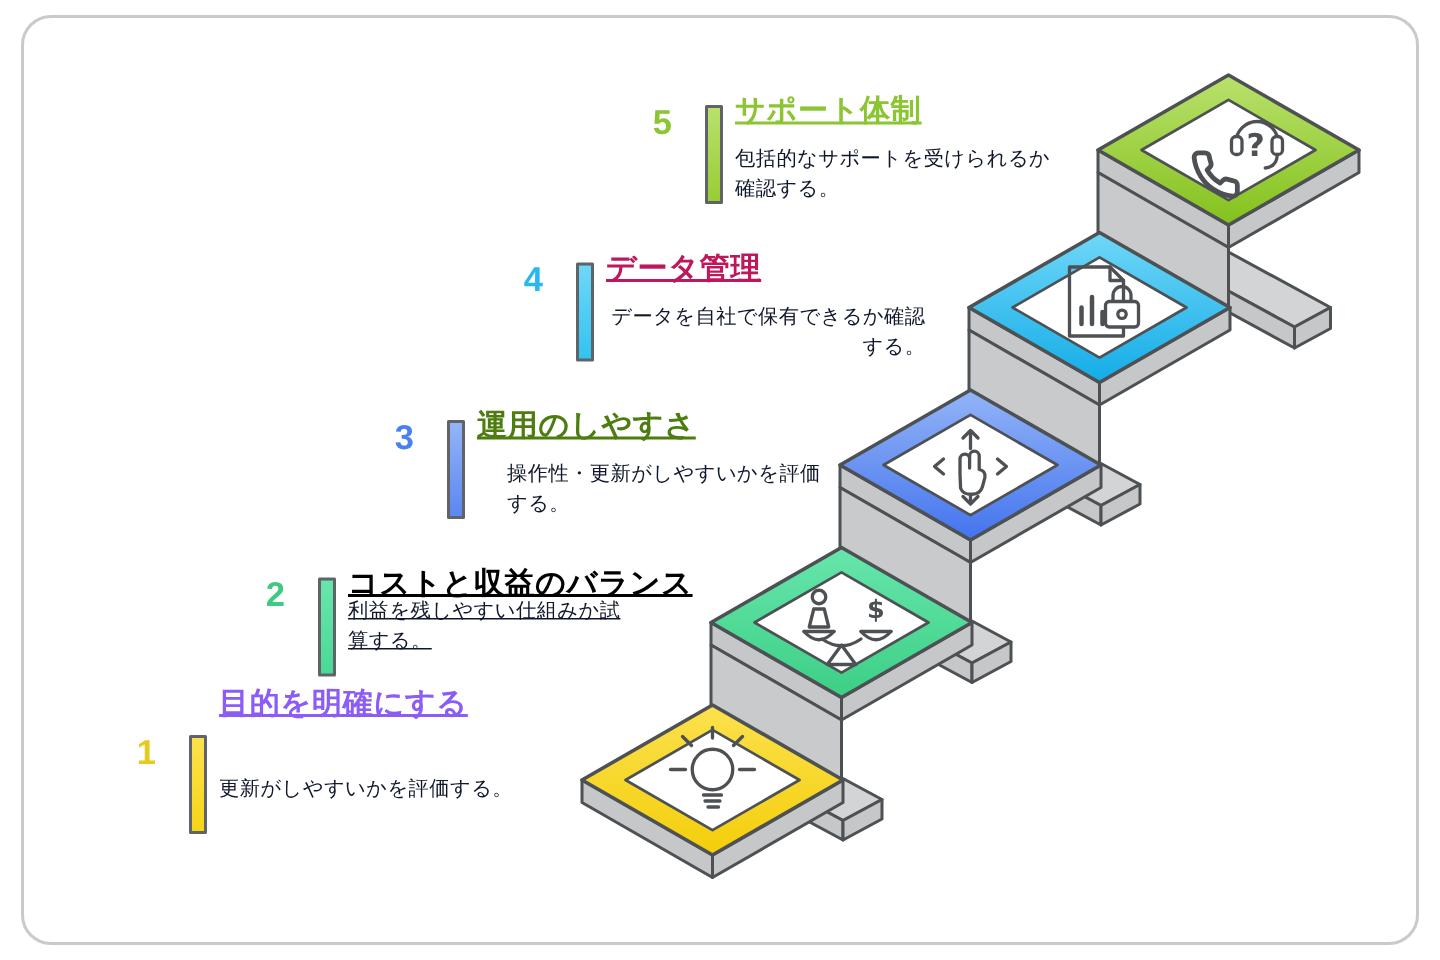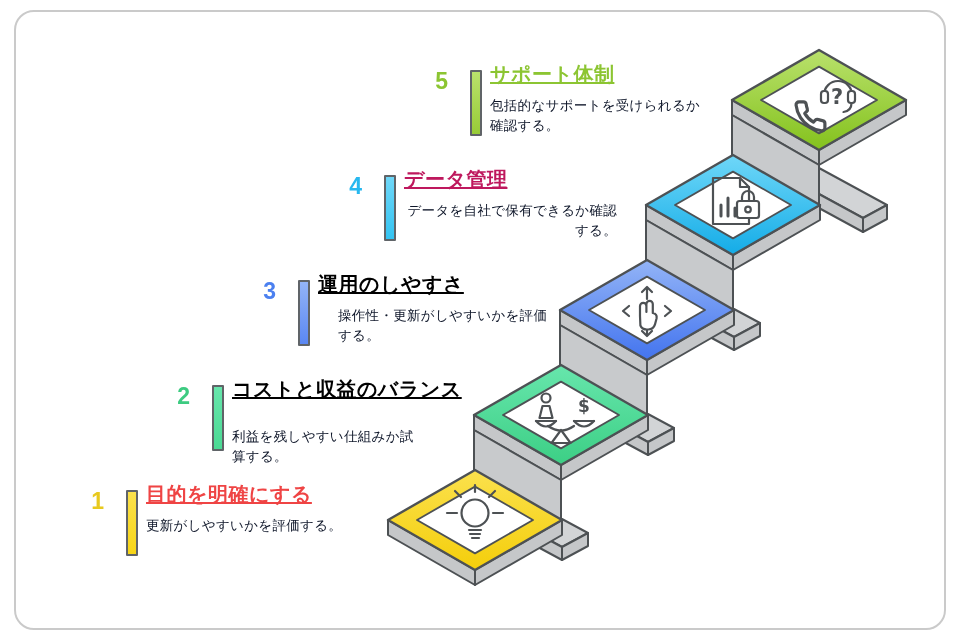--- a/index.html
+++ b/index.html
@@ -165,35 +165,35 @@
         <path class="ic" d="M489,497 l6,-6"></path>
         <path class="ic" d="M457,513 h-10"></path>
         <path class="ic" d="M493,513 h10"></path>
       </g>
     </g>
   </svg>
 
   <div class="label">
     <div class="num" style="left: 70px; top: 490px; color: rgb(232, 201, 30);">1</div>
     <div class="bar" style="left: 126px; top: 490px; --c: #F7D517; --cl: #FBE14D;"></div>
-    <div class="ttl" style="left: 146px; top: 483px; color: #ef4444;">目的を明確にする</div>
+    <div class="ttl" style="left: 146px; top: 458px; color: #8b5cf6;">目的を明確にする</div>
     <div class="dsc" style="left:146px;top:516px;width:225px;">更新がしやすいかを評価する。</div>
   </div>
 
   <div class="label">
     <div class="num" style="left: 156px; top: 385px; color: rgb(61, 203, 129);">2</div>
     <div class="bar" style="left: 212px; top: 385px; --c: #4BD994; --cl: #67E6AC;"></div>
     <div class="ttl" style="left: 232px; top: 378px; color: #000000;">コストと収益のバランス</div>
-    <div class="dsc" style="left:232px;top:427px;width:183px;">利益を残しやすい仕組みか試算する。</div>
+    <div class="dsc" style="left:232px;top:397px;width:183px;text-decoration:underline;">利益を残しやすい仕組みか試算する。</div>
   </div>
 
   <div class="label">
     <div class="num" style="left: 242px; top: 280px; color: rgb(75, 128, 240);">3</div>
     <div class="bar" style="left: 298px; top: 280px; --c: #5A87F2; --cl: #93B4F7;"></div>
-    <div class="ttl" style="left: 318px; top: 273px; color: #000000;">運用のしやすさ</div>
+    <div class="ttl" style="left: 318px; top: 273px; color: #4d7c0f;">運用のしやすさ</div>
     <div class="dsc" style="left:318px;top:306px;width:213px;margin-left:20px;">操作性・更新がしやすいかを評価する。</div>
   </div>
 
   <div class="label">
     <div class="num" style="left: 328px; top: 175px; color: rgb(40, 184, 239);">4</div>
     <div class="bar" style="left: 384px; top: 175px; --c: #33C3F1; --cl: #6FD7F8;"></div>
     <div class="ttl" style="left: 404px; top: 168px; color: #be185d;">データ管理</div>
     <div class="dsc" style="left:404px;top:201px;width:213px;text-align:right;">データを自社で保有できるか確認する。</div>
   </div>
 

